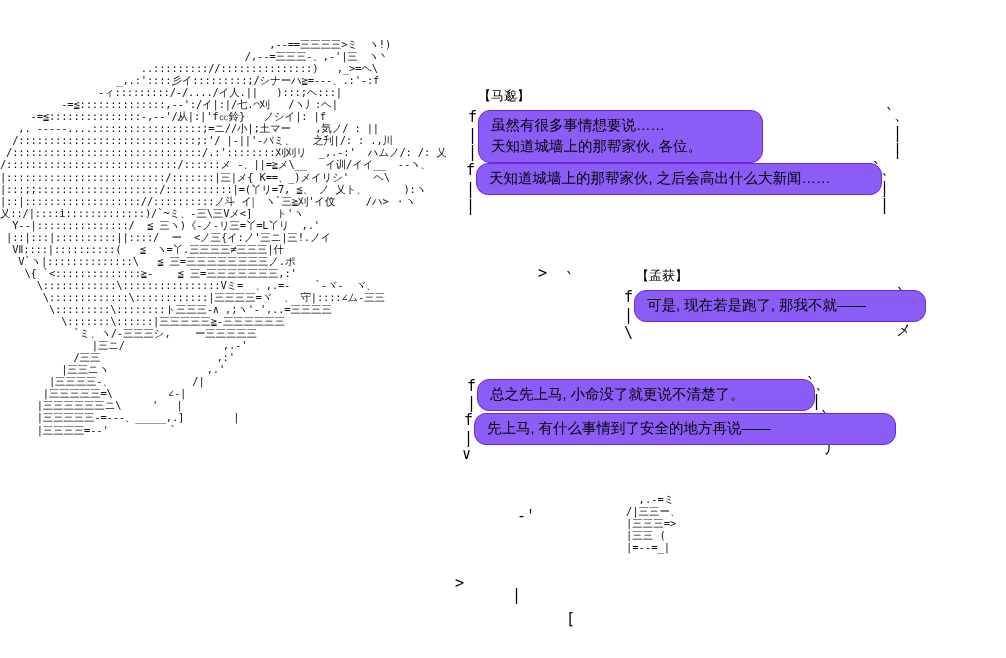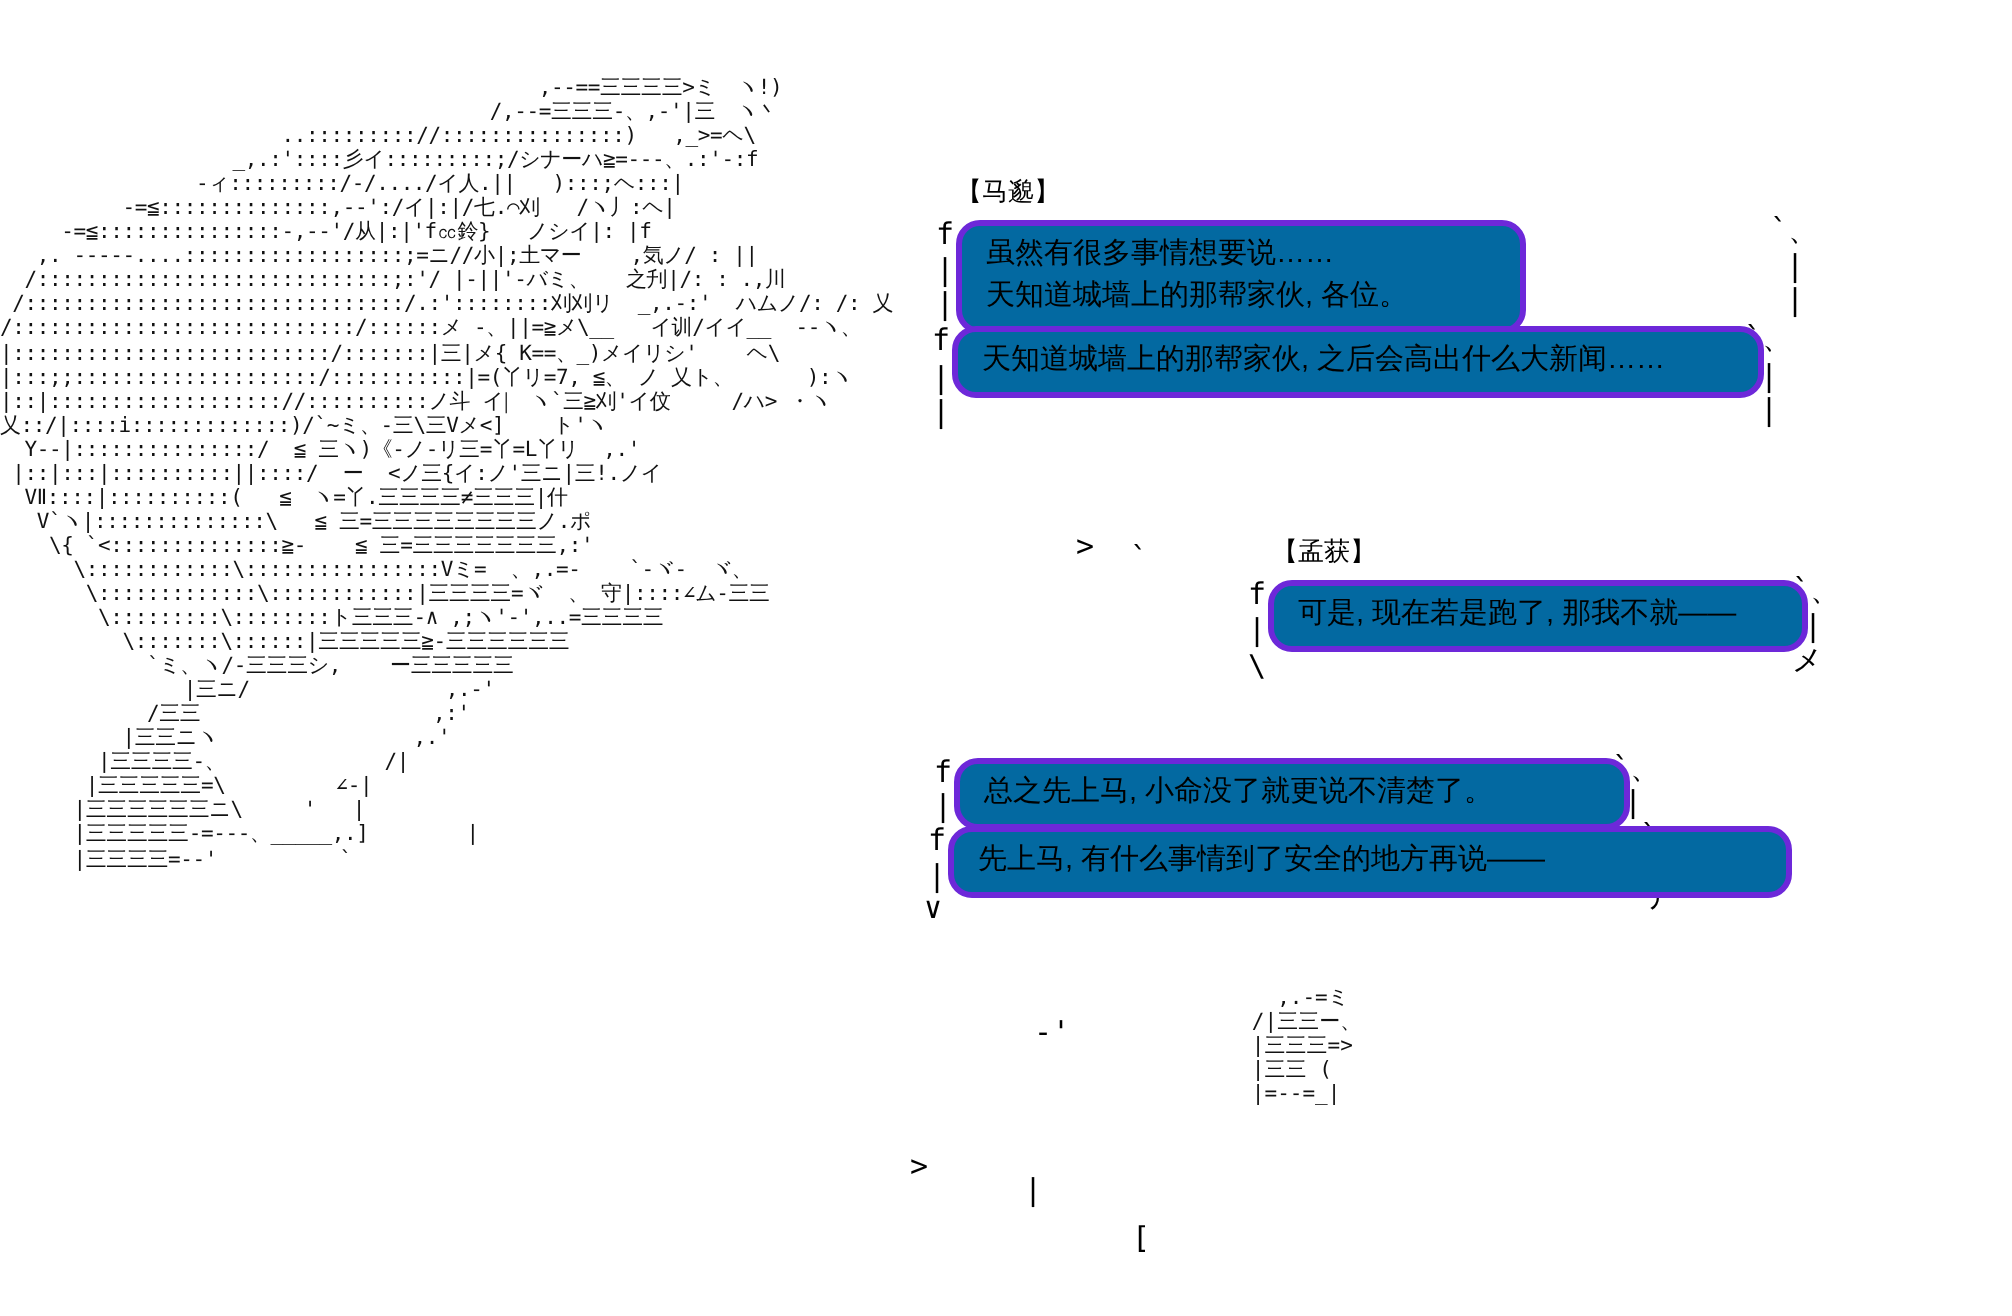--- a/index.html
+++ b/index.html
@@ -39,22 +39,22 @@
     font-size: 13px;
     line-height: 16px;
     color: #000;
     white-space: nowrap;
     font-family: "Liberation Sans", "DejaVu Sans", sans-serif;
   }
 
   .bubble {
     position: absolute;
     box-sizing: border-box;
-    background: #0369a1;
-    border: 3px solid #6d28d9;
+    background: #8b5cf6;
+    border: 1px solid #6d28d9;
     border-radius: 12px;
     padding: 4px 12px 5px 12px;
     font-size: 14.5px;
     line-height: 21px;
     color: #000000;
     white-space: pre;
     font-family: "Liberation Sans", "DejaVu Sans", sans-serif;
   }
   .bubble .line {
     display: block;
@@ -151,16 +151,16 @@
     <span class="tail" style="left: 812px; top: 394px;">|</span>
     <span class="tail" style="left: 820px; top: 411px;">`、</span>
     <span class="tail" style="left: 824px; top: 441px;">丿</span>
   </div>
 
 <div id="dialogue-layer">
     <div class="speaker-tag" style="left: 478px; top: 88px;">【马邈】</div>
     <div class="bubble" style="left: 478px; top: 110px; width: 285px;"><span class="line">虽然有很多事情想要说……</span><span class="line">天知道城墙上的那帮家伙, 各位。</span></div>
     <div class="bubble" style="left: 476px; top: 163px; width: 406px;"><span class="line">天知道城墙上的那帮家伙, 之后会高出什么大新闻……</span></div>
     <div class="speaker-tag" style="left: 636px; top: 268px;">【孟获】</div>
-    <div class="bubble" style="left: 634px; top: 290px; width: 270px;"><span class="line">可是, 现在若是跑了, 那我不就——</span></div>
+    <div class="bubble" style="left: 634px; top: 290px; width: 292px;"><span class="line">可是, 现在若是跑了, 那我不就——</span></div>
     <div class="bubble" style="left: 477px; top: 379px; width: 338px;"><span class="line">总之先上马, 小命没了就更说不清楚了。</span></div>
     <div class="bubble" style="left: 474px; top: 413px; width: 422px;"><span class="line">先上马, 有什么事情到了安全的地方再说——</span></div>
   </div>
 
 </body></html>

